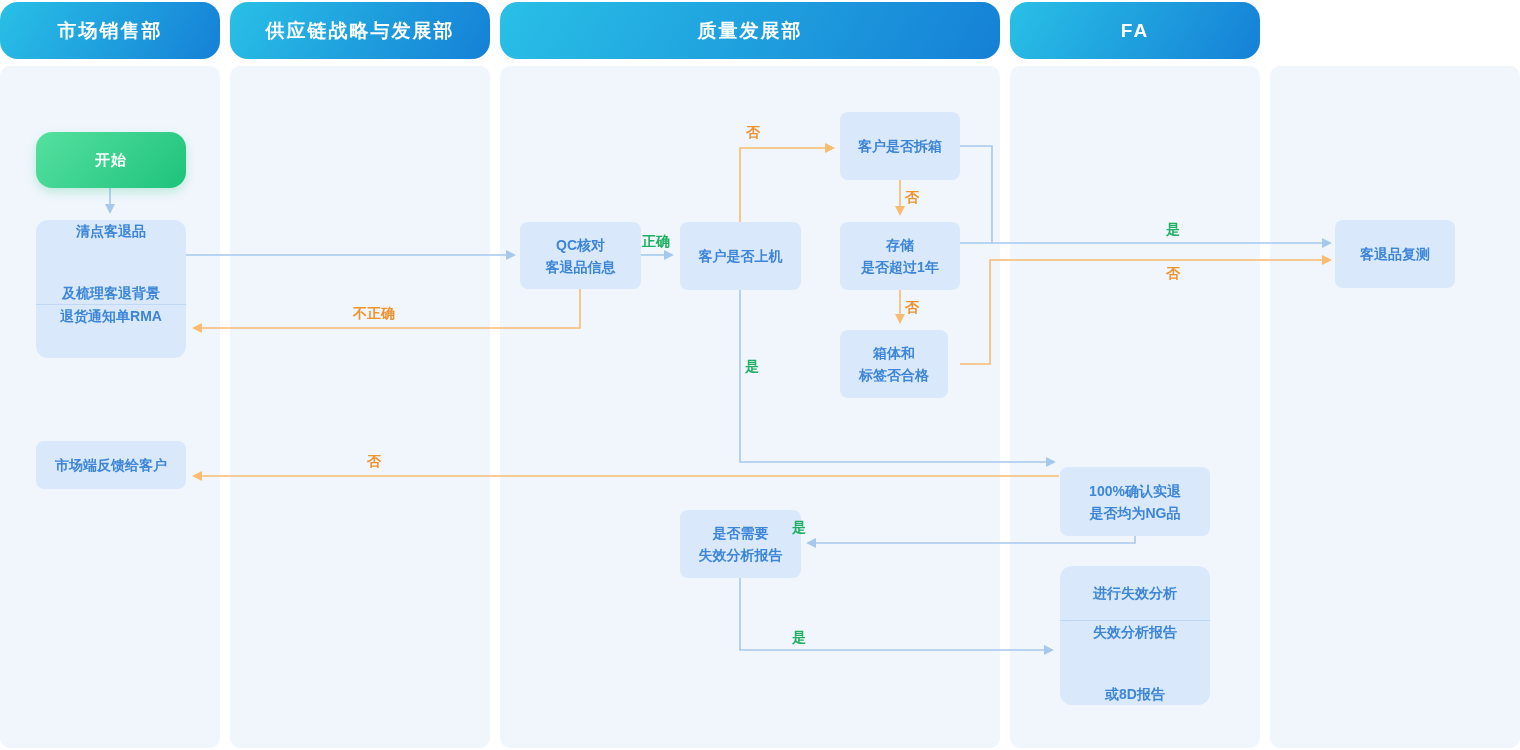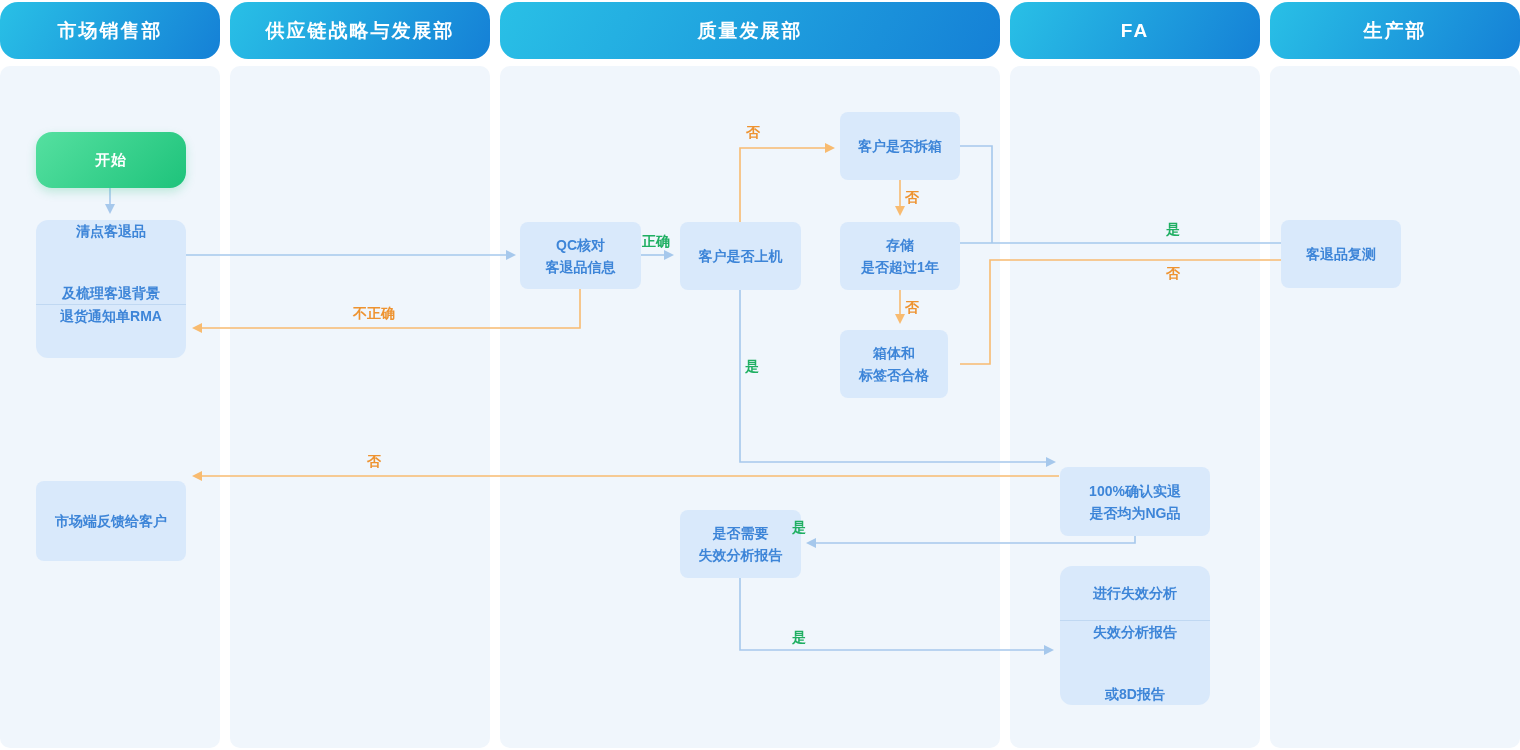--- a/index.html
+++ b/index.html
@@ -49,21 +49,20 @@
 </style>
 </head>
 <body>
 
 <div class="canvas">
 
   <div class="lane-header" style="left:0px;width:220px;">市场销售部</div>
   <div class="lane-header" style="left:230px;width:260px;">供应链战略与发展部</div>
   <div class="lane-header" style="left:500px;width:500px;">质量发展部</div>
   <div class="lane-header" style="left:1010px;width:250px;">FA</div>
-  <div class="lane-header" style="left:1270px;width:250px;">生产部</div>
 
   <div class="lane-body" style="left:0px;width:220px;"></div>
   <div class="lane-body" style="left:230px;width:260px;"></div>
   <div class="lane-body" style="left:500px;width:500px;"></div>
   <div class="lane-body" style="left:1010px;width:250px;"></div>
   <div class="lane-body" style="left:1270px;width:250px;"></div>
 
   <svg class="edges" width="1520" height="750" viewBox="0 0 1520 750">
     <defs>
       <marker id="arr-blue" markerUnits="userSpaceOnUse" markerWidth="10" markerHeight="10" refX="8" refY="5" orient="auto">
@@ -99,21 +98,21 @@
     <div class="half">
       <span>清点客退品</span>
       <span>及梳理客退背景</span>
     </div>
     <div class="half">
       <span>退货通知单RMA</span>
       <span>退货流程单</span>
     </div>
   </div>
 
-  <div class="node" style="left:36px;top:441px;width:150px;height:80px;margin-top:40px;">
+  <div class="node" style="left:36px;top:441px;width:150px;height:48px;">
     <span>市场端反馈给客户</span>
   </div>
 
   <div class="node" style="left:520px;top:222px;width:121px;height:67px;">
     <span>QC核对</span>
     <span>客退品信息</span>
   </div>
 
   <div class="node" style="left:680px;top:222px;width:121px;height:68px;">
     <span>客户是否上机</span>
@@ -146,21 +145,21 @@
   <div class="combo" style="left:1060px;top:566px;width:150px;height:139px;">
     <div class="half">
       <span>进行失效分析</span>
     </div>
     <div class="half">
       <span>失效分析报告</span>
       <span>或8D报告</span>
     </div>
   </div>
 
-  <div class="node" style="left:1281px;top:220px;width:120px;height:68px;">
+  <div class="node" style="left:1335px;top:220px;width:120px;height:68px;">
     <span>客退品复测</span>
   </div>
 
   <div class="edge-label green" style="left:656px;top:242px;">正确</div>
   <div class="edge-label orange" style="left:374px;top:314px;">不正确</div>
   <div class="edge-label orange" style="left:753px;top:133px;">否</div>
   <div class="edge-label orange" style="left:912px;top:198px;">否</div>
   <div class="edge-label orange" style="left:912px;top:308px;">否</div>
   <div class="edge-label green" style="left:1173px;top:230px;">是</div>
   <div class="edge-label orange" style="left:1173px;top:274px;">否</div>

